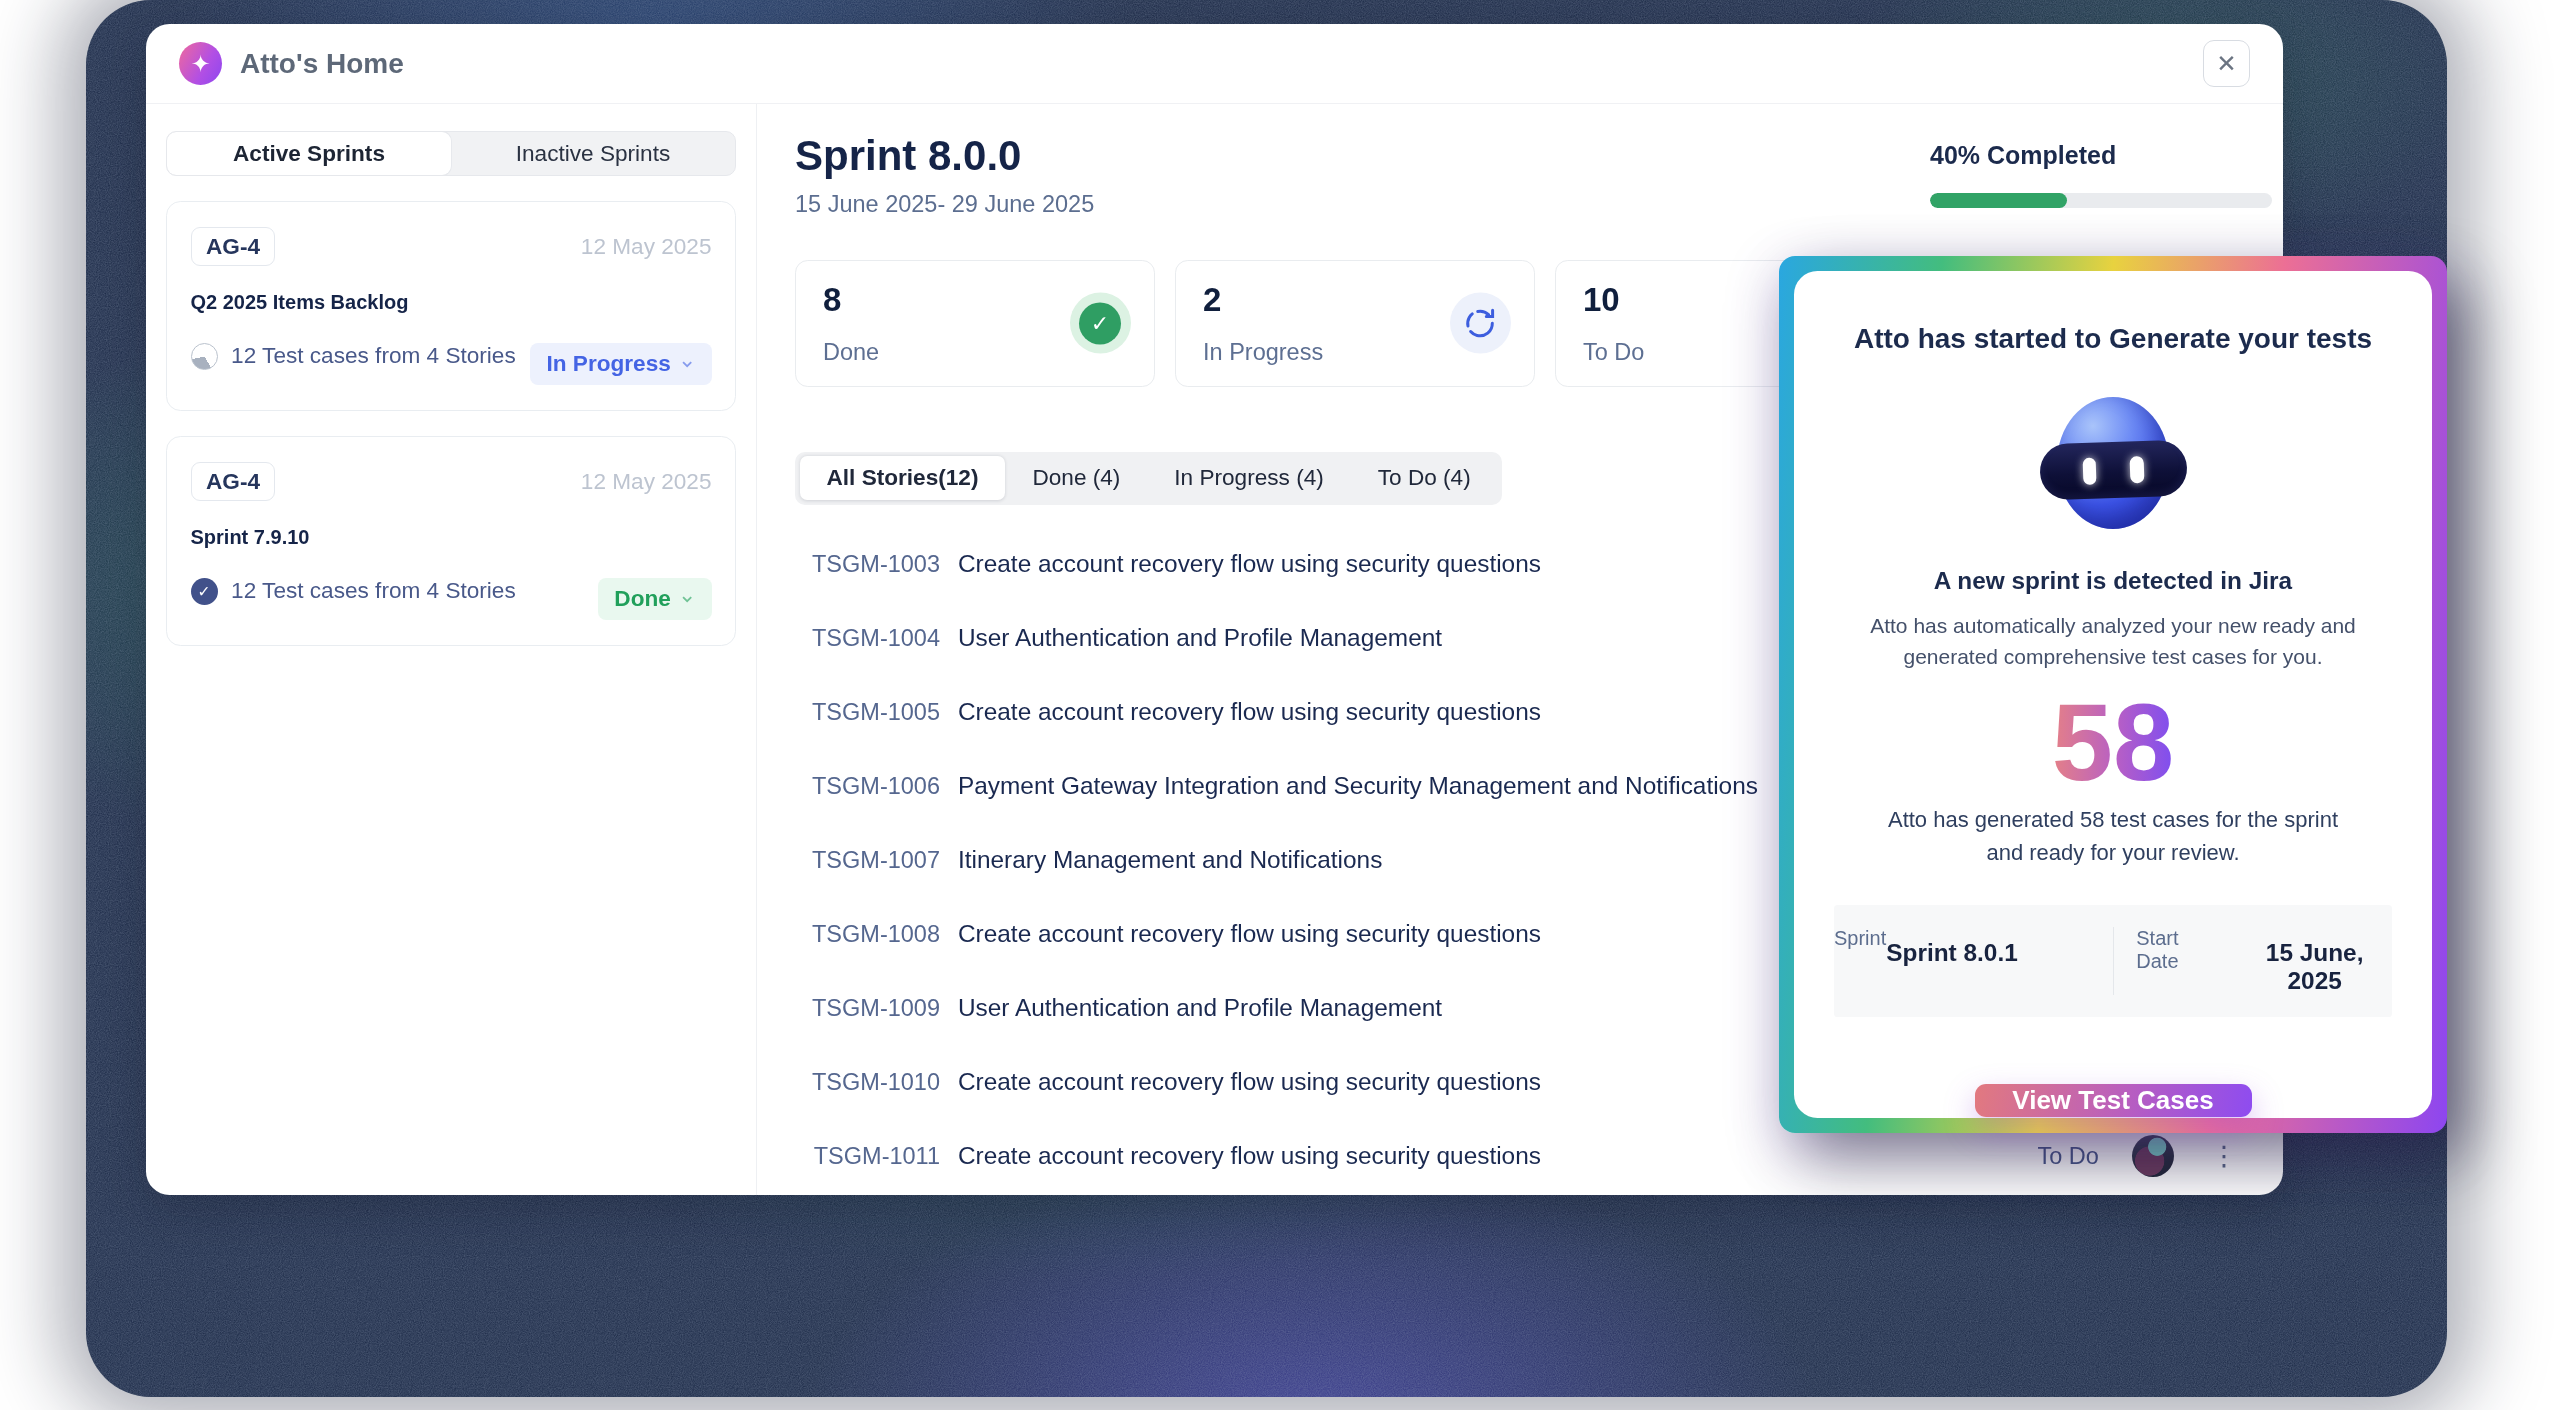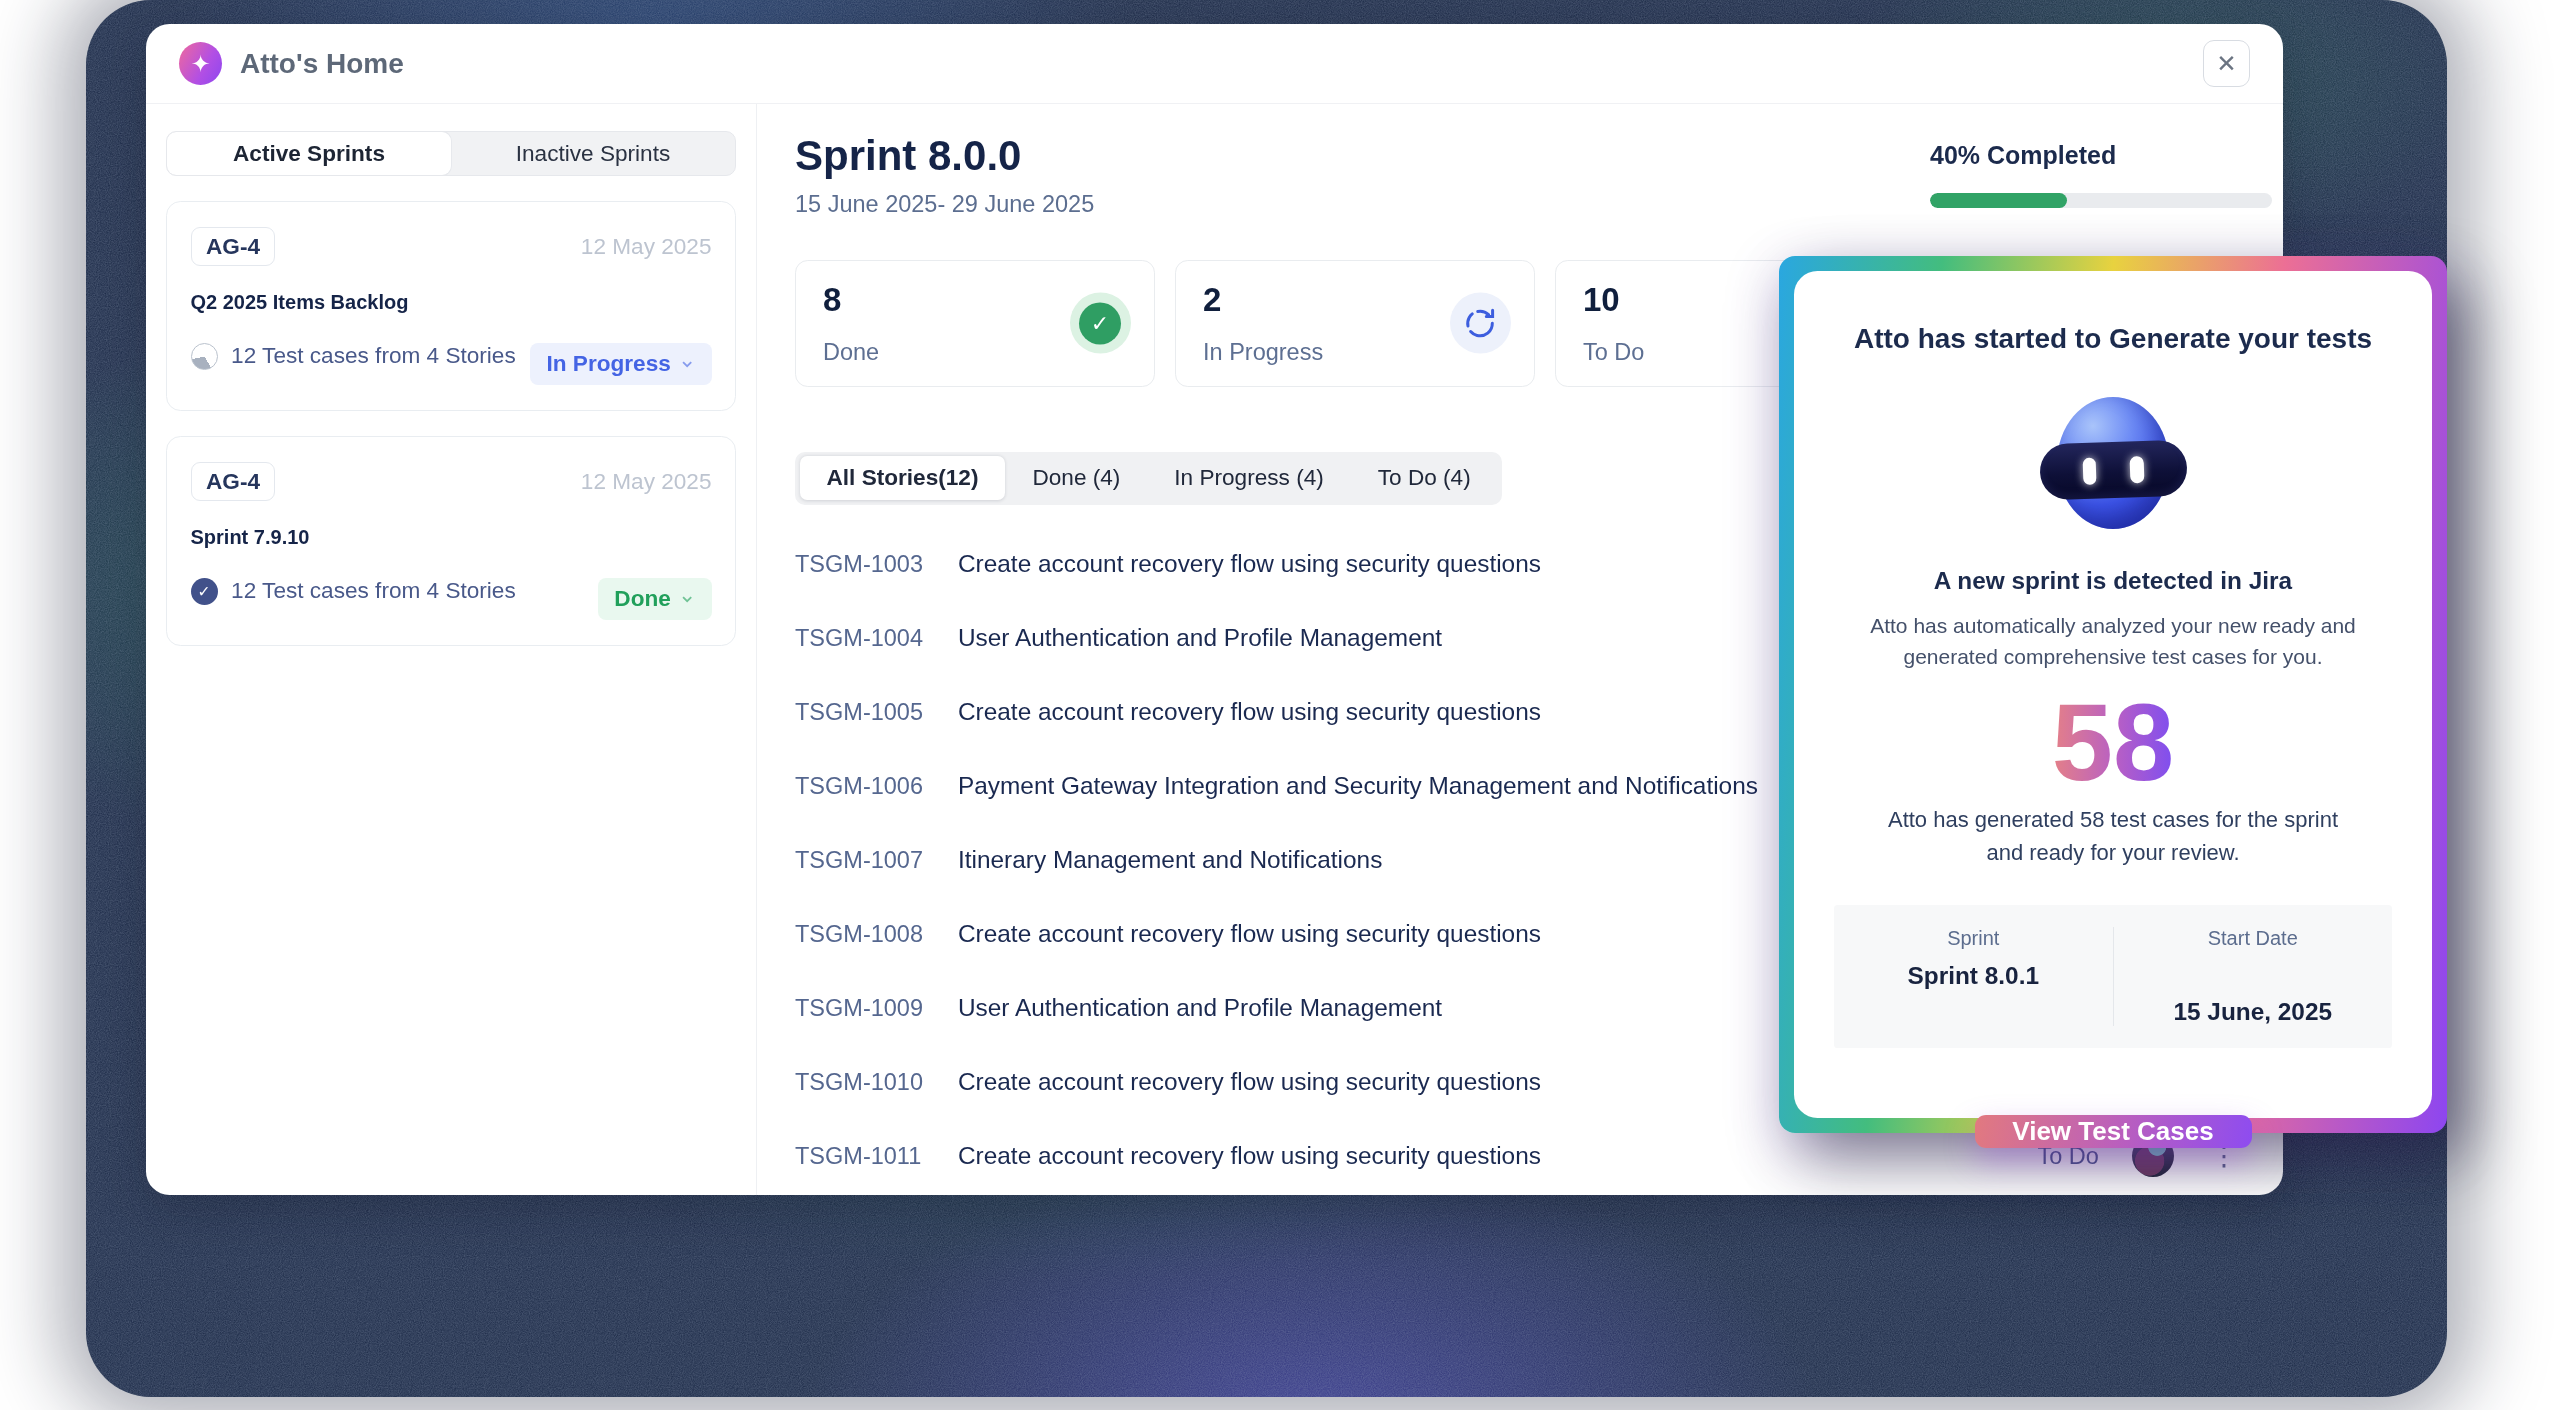--- a/index.html
+++ b/index.html
@@ -73,21 +73,21 @@
   .ic-done .inner{width:42px;height:42px;border-radius:50%;background:#2f9e63;color:#fff;font-size:22px;font-weight:700;
     display:flex;align-items:center;justify-content:center;}
   .ic-refresh{background:#edf1fb;}
 
   .story-tabs{margin-top:65px;display:inline-flex;background:#f0f1f3;border-radius:10px;padding:4.5px;}
   .story-tab{padding:9px 27px;font-size:22.6px;color:#20283a;font-weight:500;border-radius:7.2px;cursor:pointer;white-space:nowrap;}
   .story-tab.tab-active{background:#fff;font-weight:600;box-shadow:0 0.9px 3.6px rgba(16,24,40,.14);}
 
   .story-list{margin-top:22.6px;}
   .story-row{height:74px;display:flex;align-items:center;cursor:pointer;}
-  .story-id{width:145px;font-size:23.5px;color:#55678f;flex-shrink:0;}
+  .story-id{width:145px;font-size:23.5px;color:#55678f;flex-shrink:0;text-align:right;}
   .story-title{margin-left:18px;font-size:24.4px;font-weight:500;color:#1a2950;white-space:nowrap;}
   .row-right{margin-left:auto;margin-right:31px;display:flex;align-items:center;gap:33px;}
   .row-status{font-size:23.5px;color:#49598a;}
   .avatar{width:42px;height:42px;border-radius:50%;overflow:hidden;cursor:pointer;flex-shrink:0;
     background:
       radial-gradient(circle at 60% 28%, #7bd2c6 0 22%, rgba(0,0,0,0) 24%),
       radial-gradient(circle at 42% 62%, #6e3d5e 0 40%, rgba(0,0,0,0) 42%),
       linear-gradient(160deg,#3a4152,#1f2434);}
   .kebab{font-size:27px;color:#5b6b8a;cursor:pointer;line-height:1;padding:3.6px;}
 
@@ -105,21 +105,21 @@
   .robot-visor{position:absolute;left:-5.4px;right:-5.4px;top:47px;height:56px;border-radius:29px;
     background:linear-gradient(180deg,#23265c,#0e1038 55%,#070826);transform:rotate(-2deg);
     box-shadow:inset 0 -4.5px 9px rgba(120,130,255,.12);display:flex;align-items:center;justify-content:center;gap:34px;}
   .eye{width:13.6px;height:27px;border-radius:7.2px;background:#fff;box-shadow:0 0 9px rgba(255,255,255,.8);}
   .m-sub{margin-top:36px;font-size:24.4px;font-weight:700;color:#1c2b4d;}
   .m-desc{margin-top:14.5px;font-size:21px;line-height:1.5;color:#44506a;width:533px;}
   .m-count{margin-top:11px;font-size:110px;font-weight:800;line-height:1.05;
     background:linear-gradient(90deg,#e58087,#b55ec7 55%,#7e4ef0);-webkit-background-clip:text;background-clip:text;color:transparent;text-align:center;}
   .m-caption{margin-top:3.6px;font-size:22px;line-height:1.5;color:#2f3f5f;width:452px;}
   .m-info{margin-top:36px;width:100%;background:#f7f8f9;border-radius:3.6px;display:flex;padding:22px 0;}
-  .m-col{flex:1;display:flex;flex-direction:column;align-items:center;}
+  .m-col{flex:1;display:flex;flex-direction:row;align-items:flex-start;}
   .m-col + .m-col{border-left:1.8px solid #e4e7eb;gap:36px;}
   .m-label{font-size:20px;color:#5c6d8e;}
   .m-value{margin-top:12.7px;font-size:24.4px;font-weight:700;color:#18233f;}
   .cta{margin-top:67px;width:277px;height:72px;border:none;border-radius:11px;color:#fff;font-size:26px;font-weight:700;
     font-family:inherit;cursor:pointer;background:linear-gradient(100deg,#e2797f,#b85ec0 55%,#8e4cf0);
     box-shadow:0 12.7px 31px rgba(150,70,220,.35);}
 </style>
 </head>
 <body>
 

